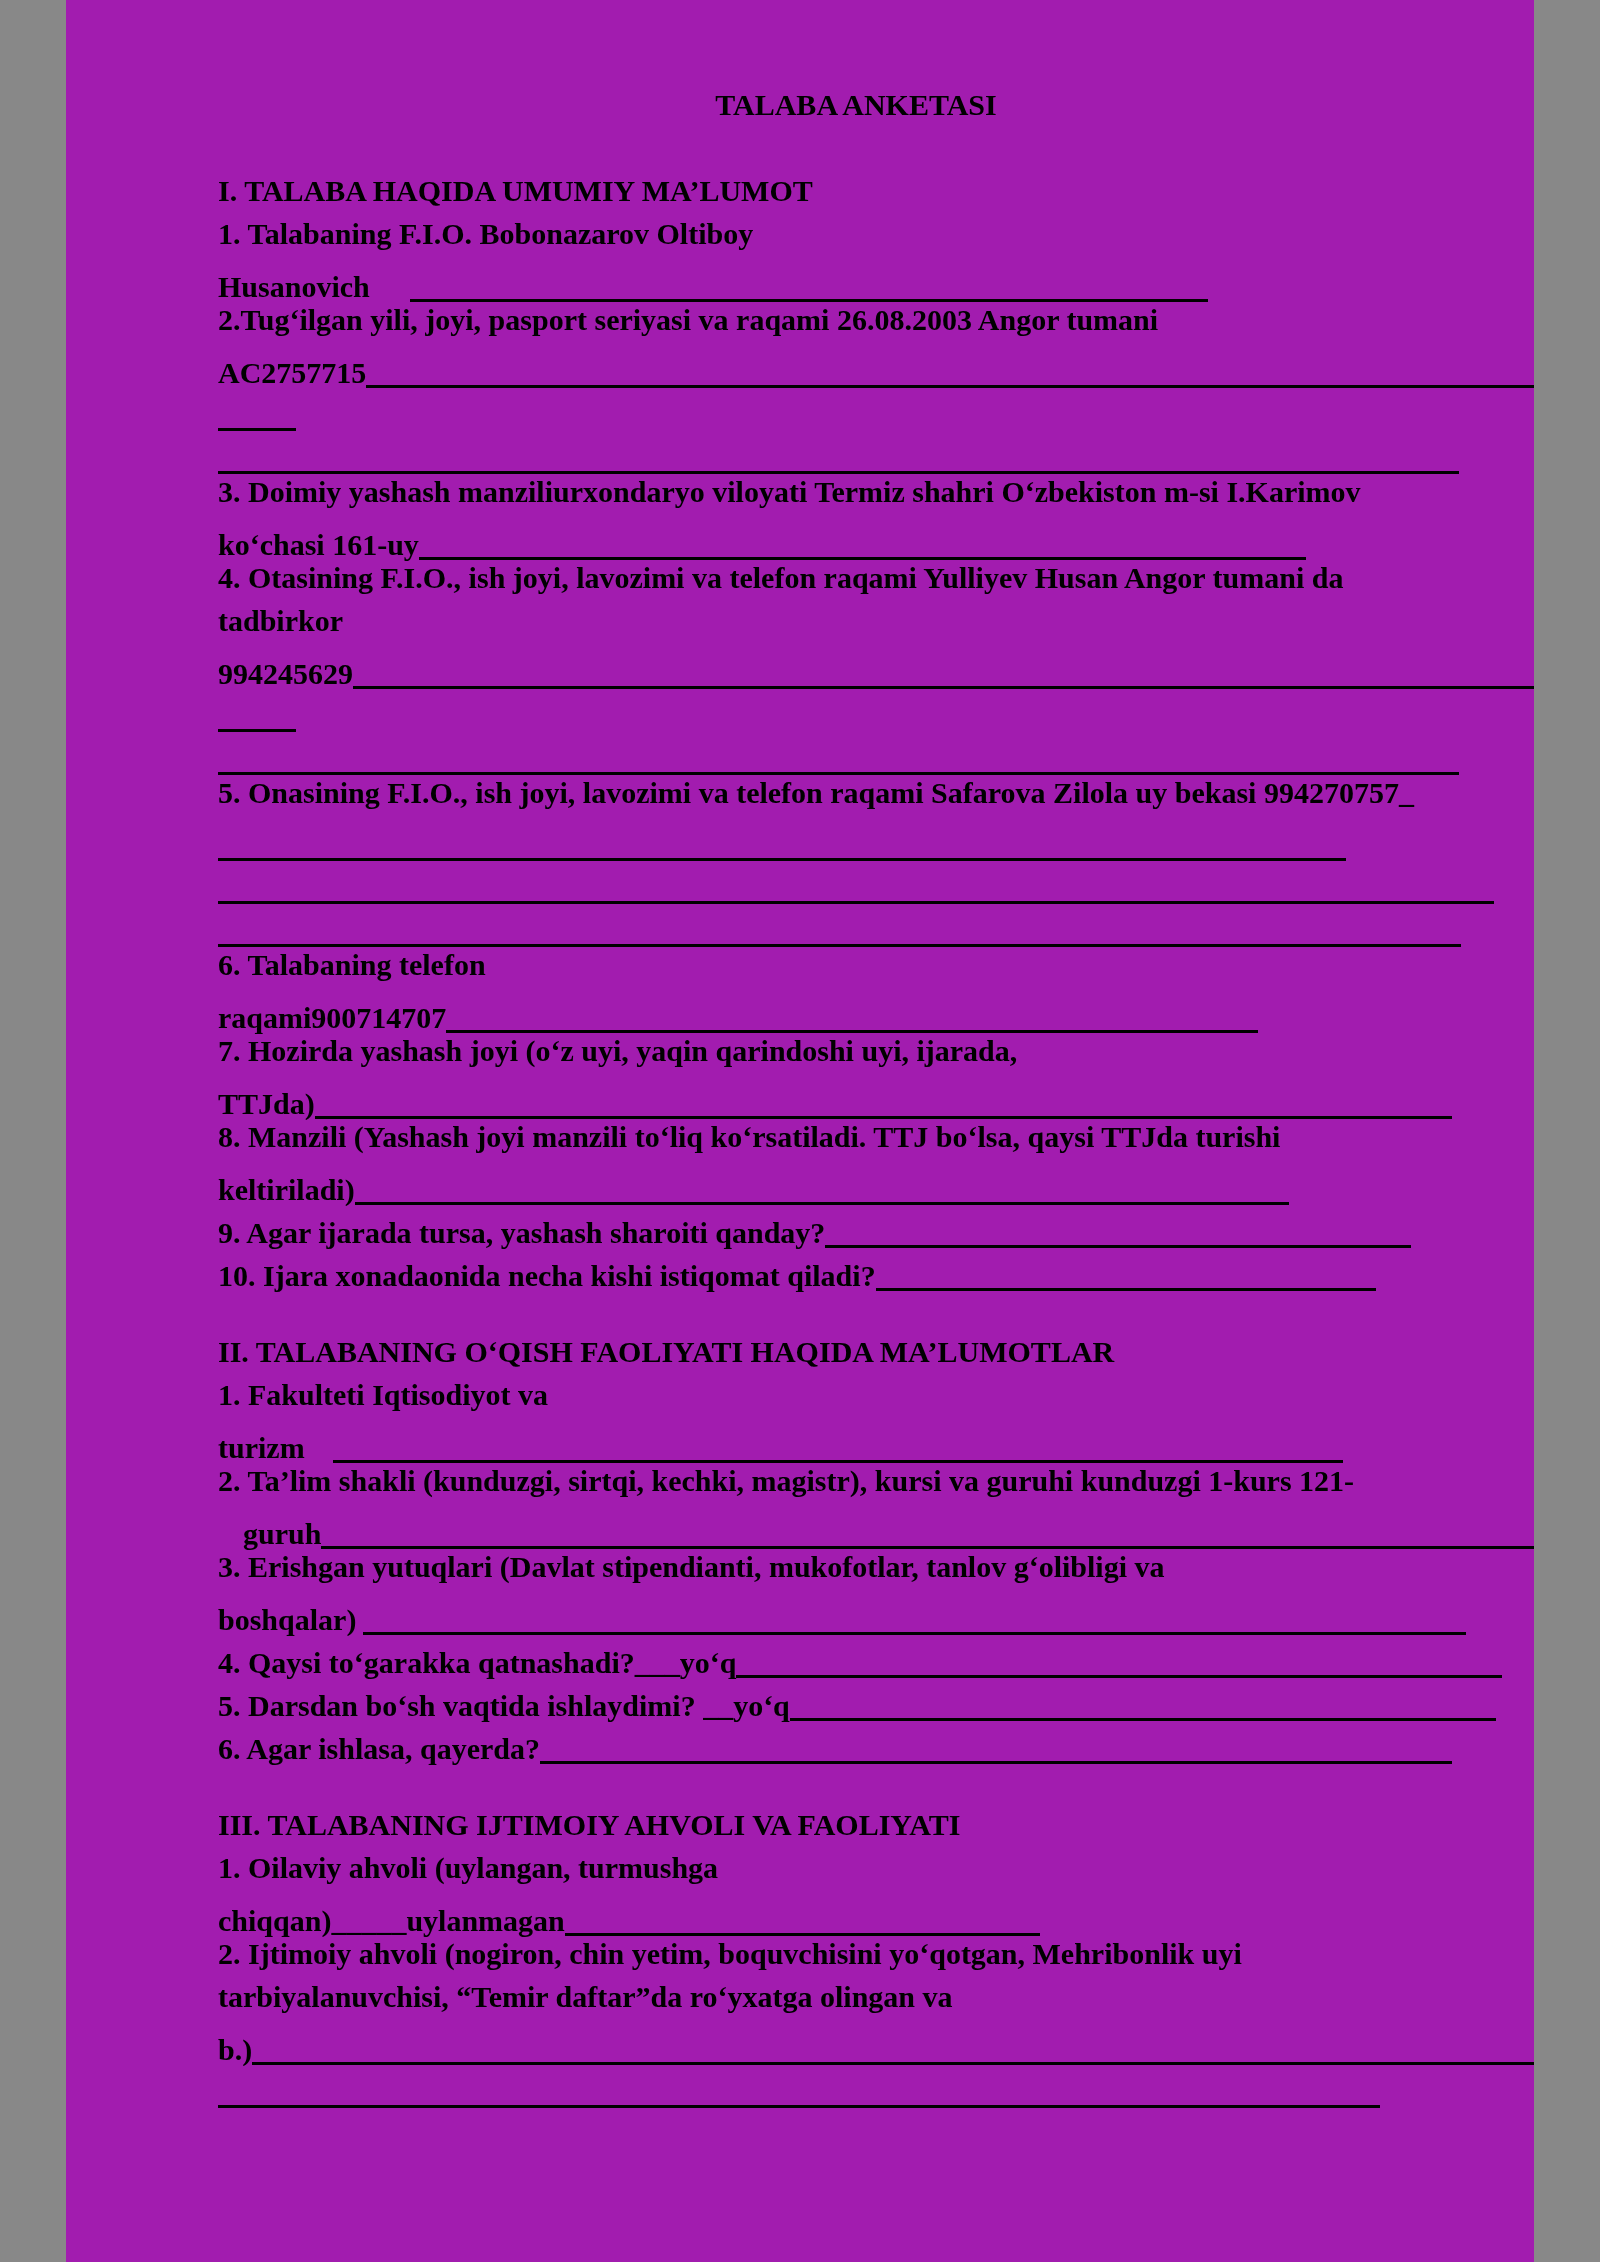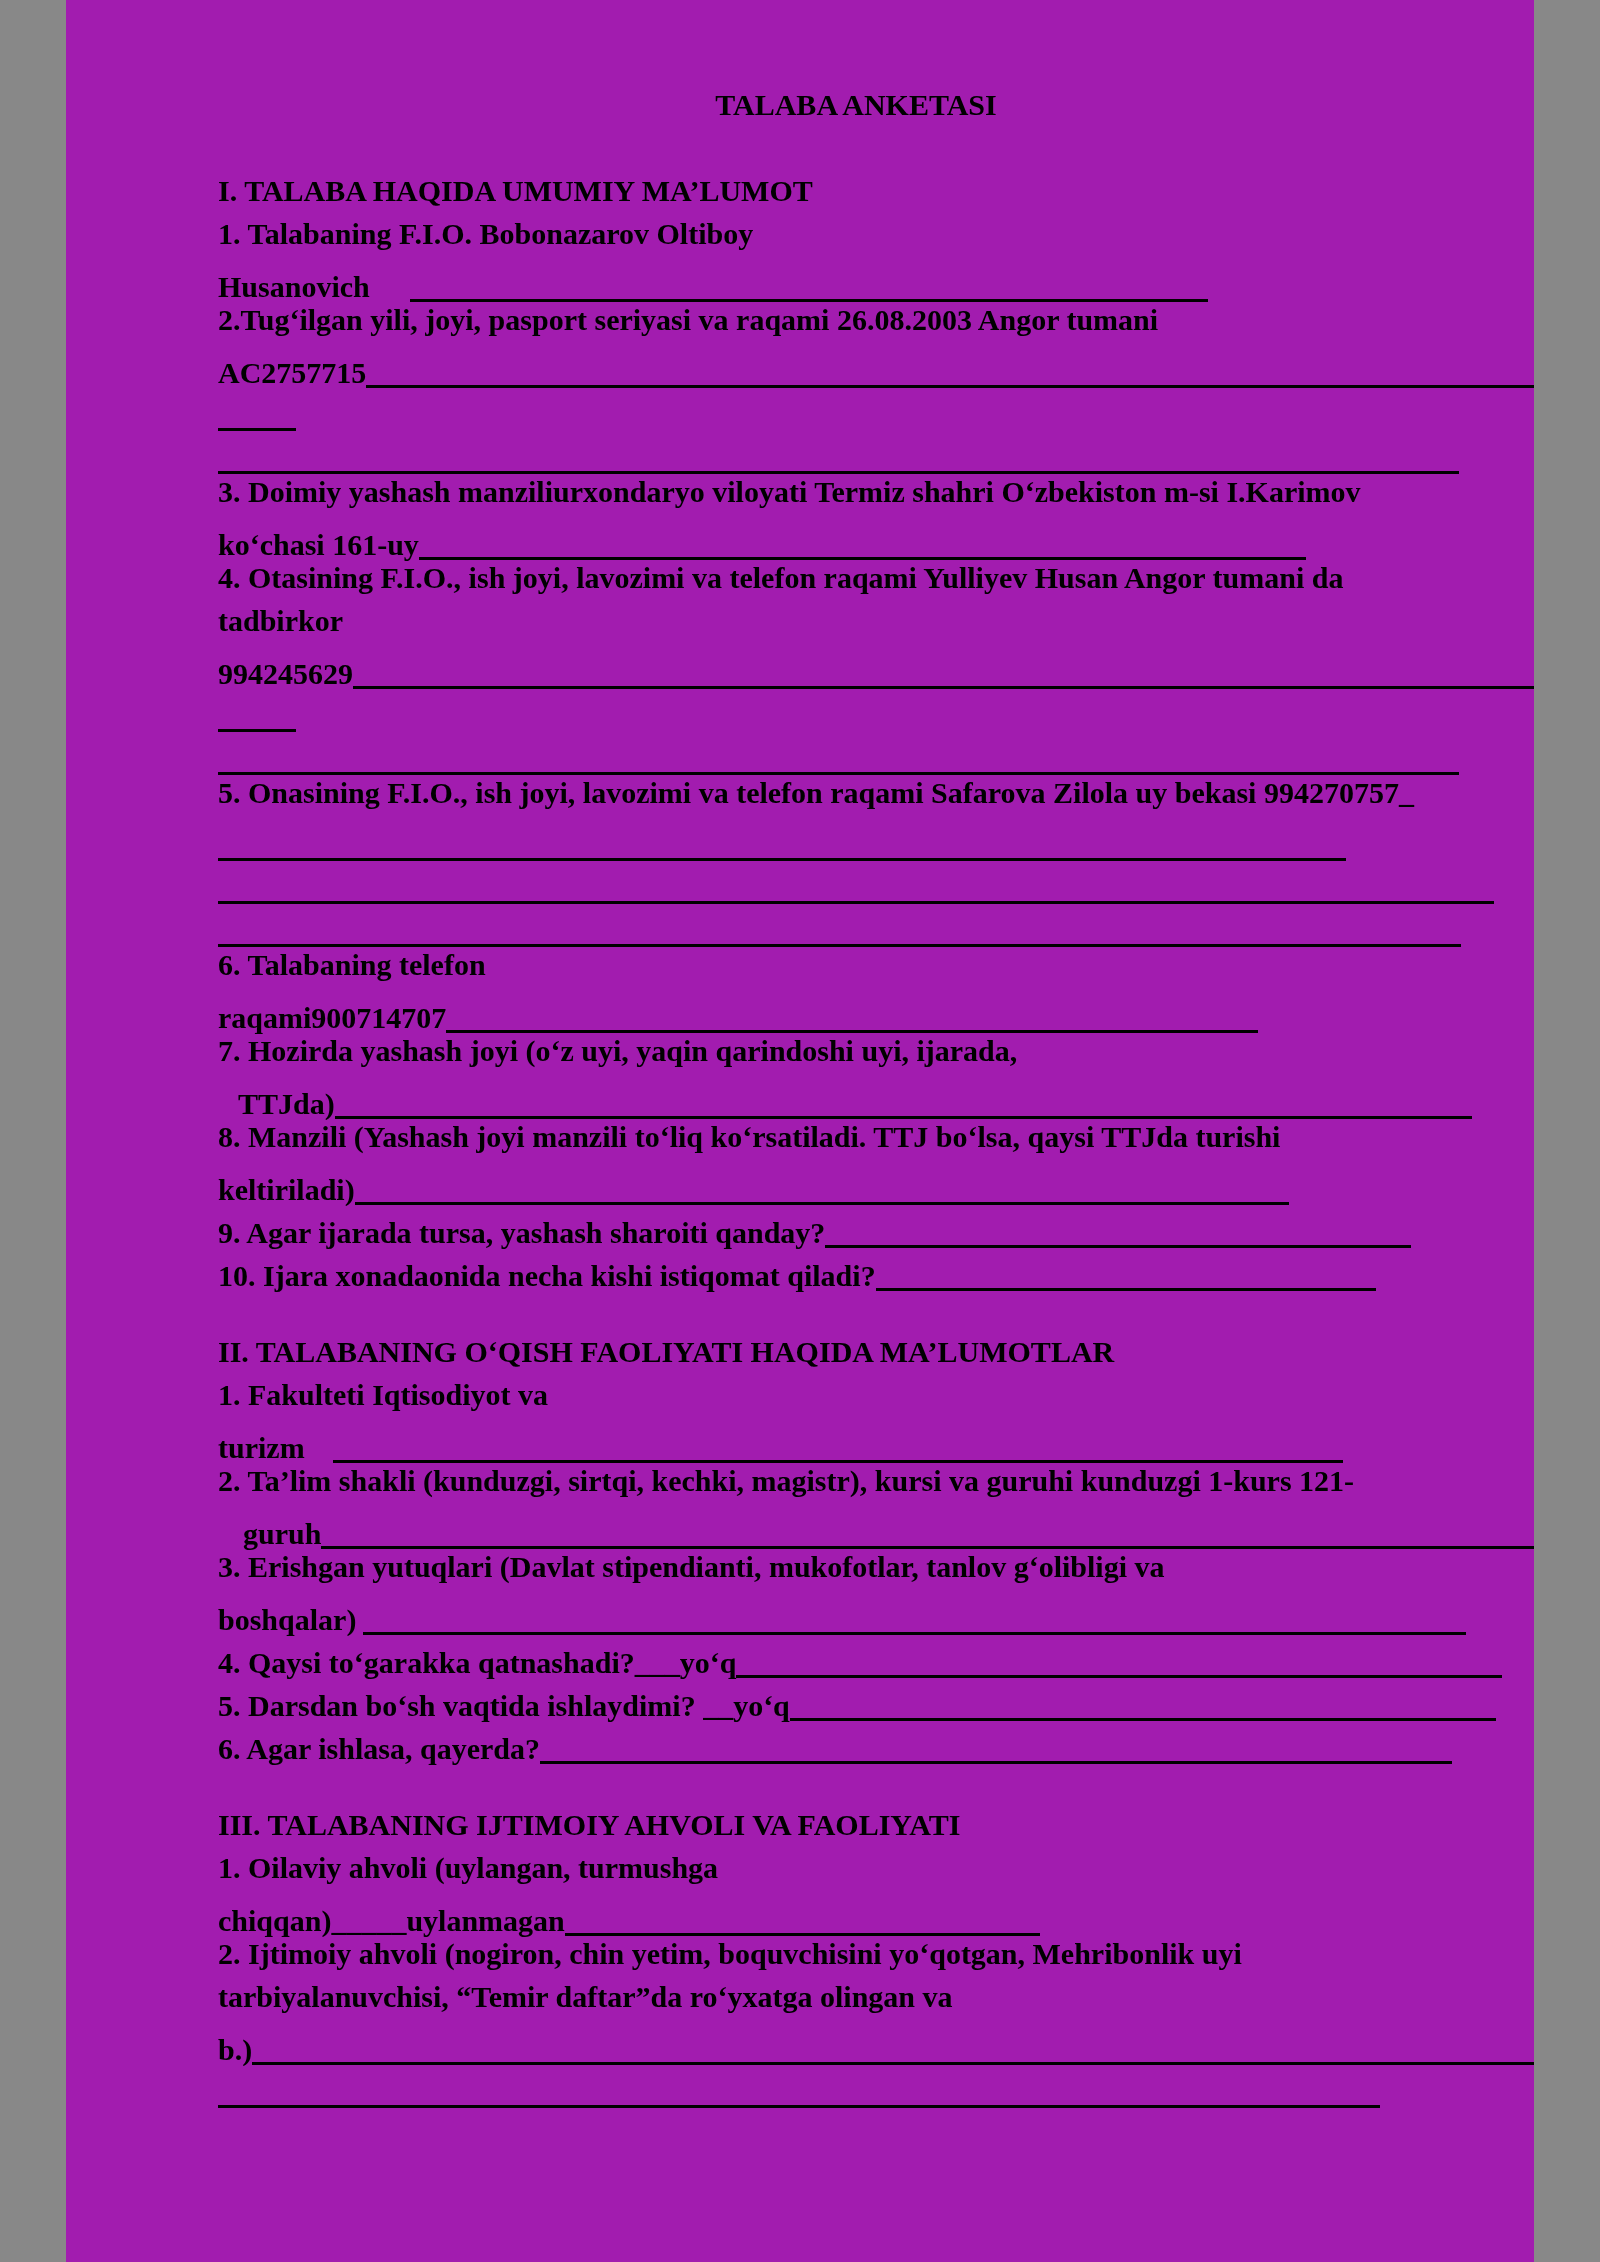--- a/index.html
+++ b/index.html
@@ -58,21 +58,21 @@
       <div class="line" style="width: 1318px;"><span class="t">994245629</span><span class="fill"></span></div>
       <div class="line"><span class="fill fixed" style="width: 78px;"></span></div>
       <div class="line"><span class="fill fixed" style="width: 1241px;"></span></div>
       <div class="line"><span class="t">5. Onasining F.I.O., ish joyi, lavozimi va telefon raqami Safarova Zilola uy bekasi 994270757_</span></div>
       <div class="line"><span class="fill fixed" style="width: 1128px;"></span></div>
       <div class="line"><span class="fill fixed" style="width: 1307px;"></span></div>
       <div class="line"><span class="fill fixed" style="width: 1243px;"></span></div>
       <div class="line"><span class="t">6. Talabaning telefon</span></div>
       <div class="line" style="width: 1040px;"><span class="t">raqami900714707</span><span class="fill"></span></div>
       <div class="line"><span class="t">7. Hozirda yashash joyi (o‘z uyi, yaqin qarindoshi uyi, ijarada,</span></div>
-      <div class="line" style="width: 1234px; margin-left: 20px;"><span class="t">TTJda)</span><span class="fill"></span></div>
+      <div class="line" style="width: 1234px;"><span class="t">TTJda)</span><span class="fill"></span></div>
       <div class="line"><span class="t">8. Manzili (Yashash joyi manzili to‘liq ko‘rsatiladi. TTJ bo‘lsa, qaysi TTJda turishi</span></div>
       <div class="line" style="width: 1071px;"><span class="t">keltiriladi)</span><span class="fill"></span></div>
       <div class="line" style="width: 1193px;"><span class="t">9. Agar ijarada tursa, yashash sharoiti qanday?</span><span class="fill"></span></div>
       <div class="line" style="width: 1158px;"><span class="t">10. Ijara xonadaonida necha kishi istiqomat qiladi?</span><span class="fill"></span></div>
       <div class="line"></div>
       <div class="line"><span class="t">II. TALABANING O‘QISH FAOLIYATI HAQIDA MA’LUMOTLAR</span></div>
       <div class="line"><span class="t">1. Fakulteti Iqtisodiyot va</span></div>
       <div class="line" style="width: 1125px; gap: 28px;"><span class="t">turizm</span><span class="fill"></span></div>
       <div class="line"><span class="t">2. Ta’lim shakli (kunduzgi, sirtqi, kechki, magistr), kursi va guruhi kunduzgi 1-kurs 121-</span></div>
       <div class="line" style="width: 1325px; margin-left: 25px;"><span class="t">guruh</span><span class="fill"></span></div>

